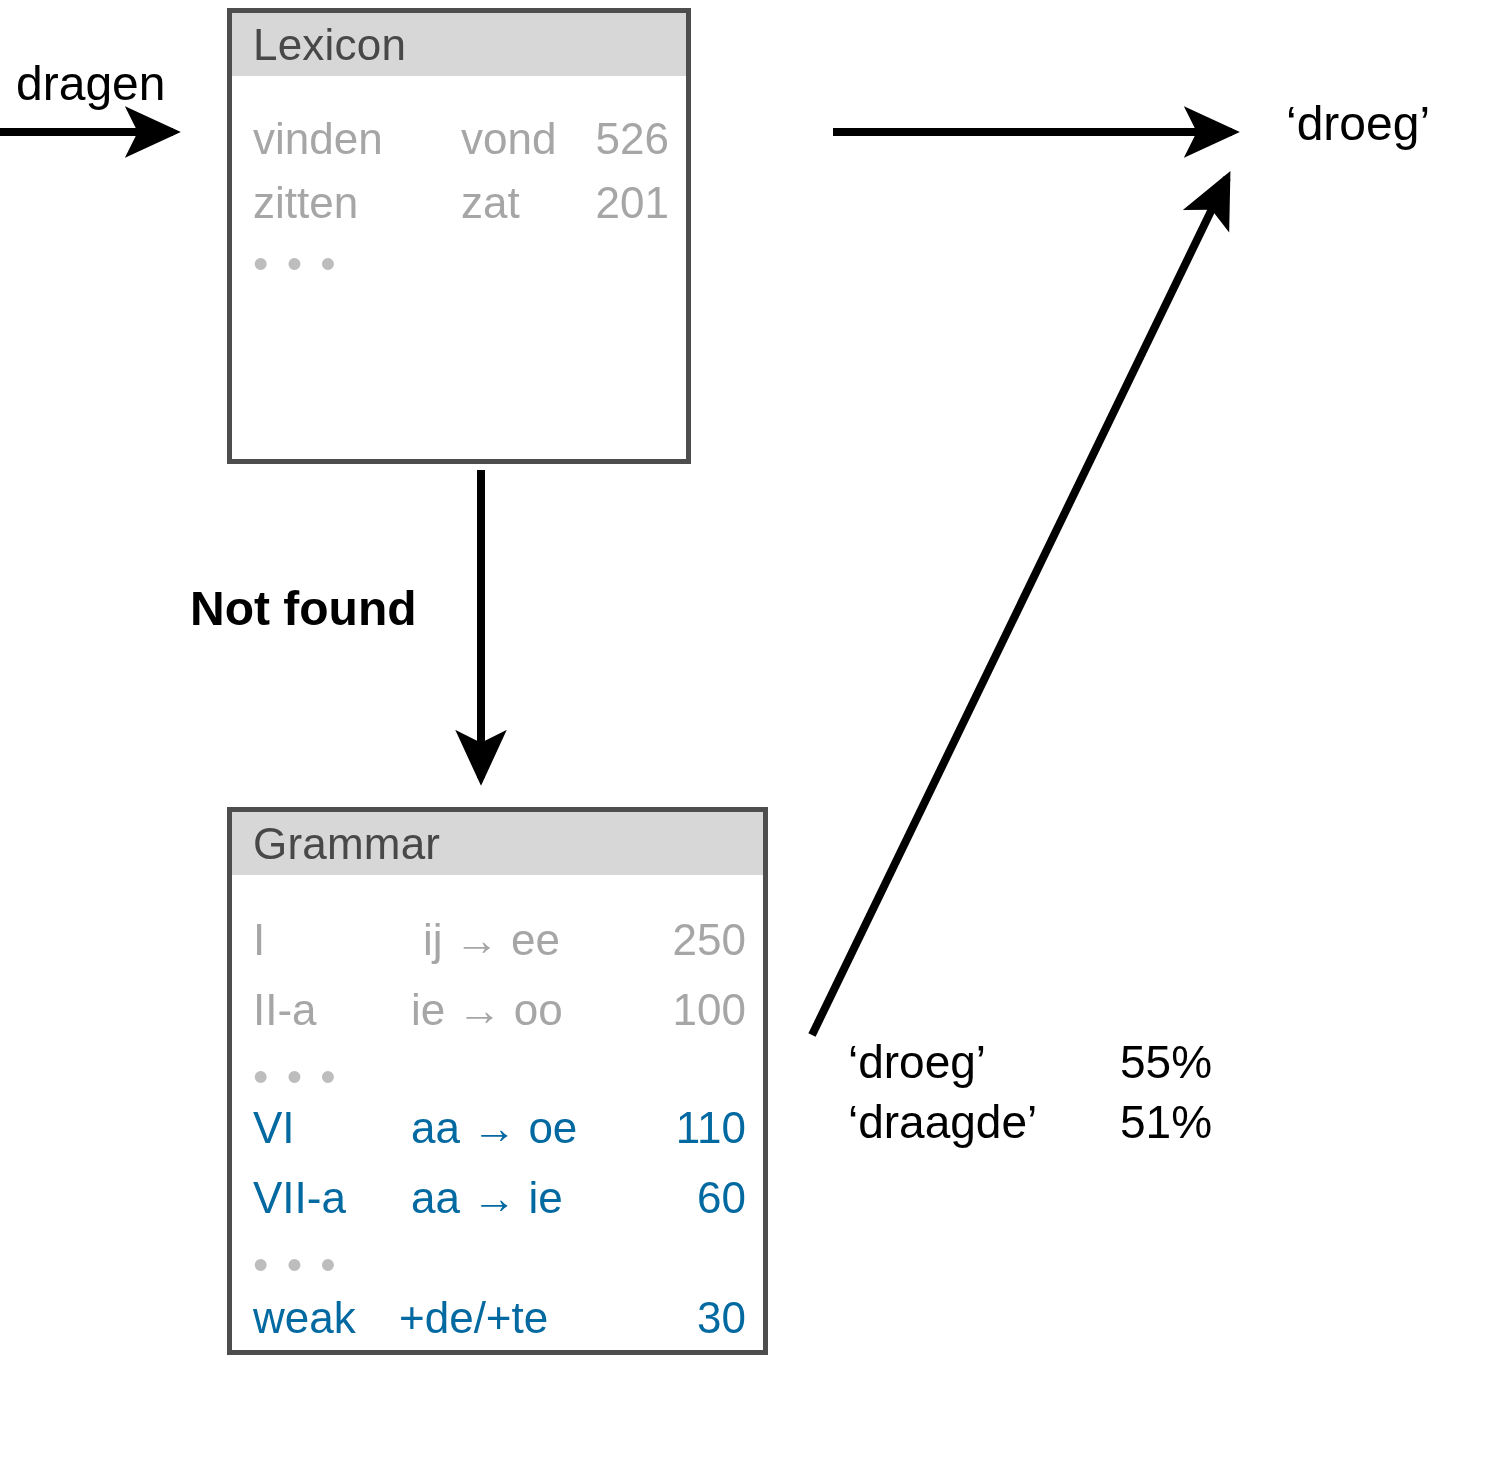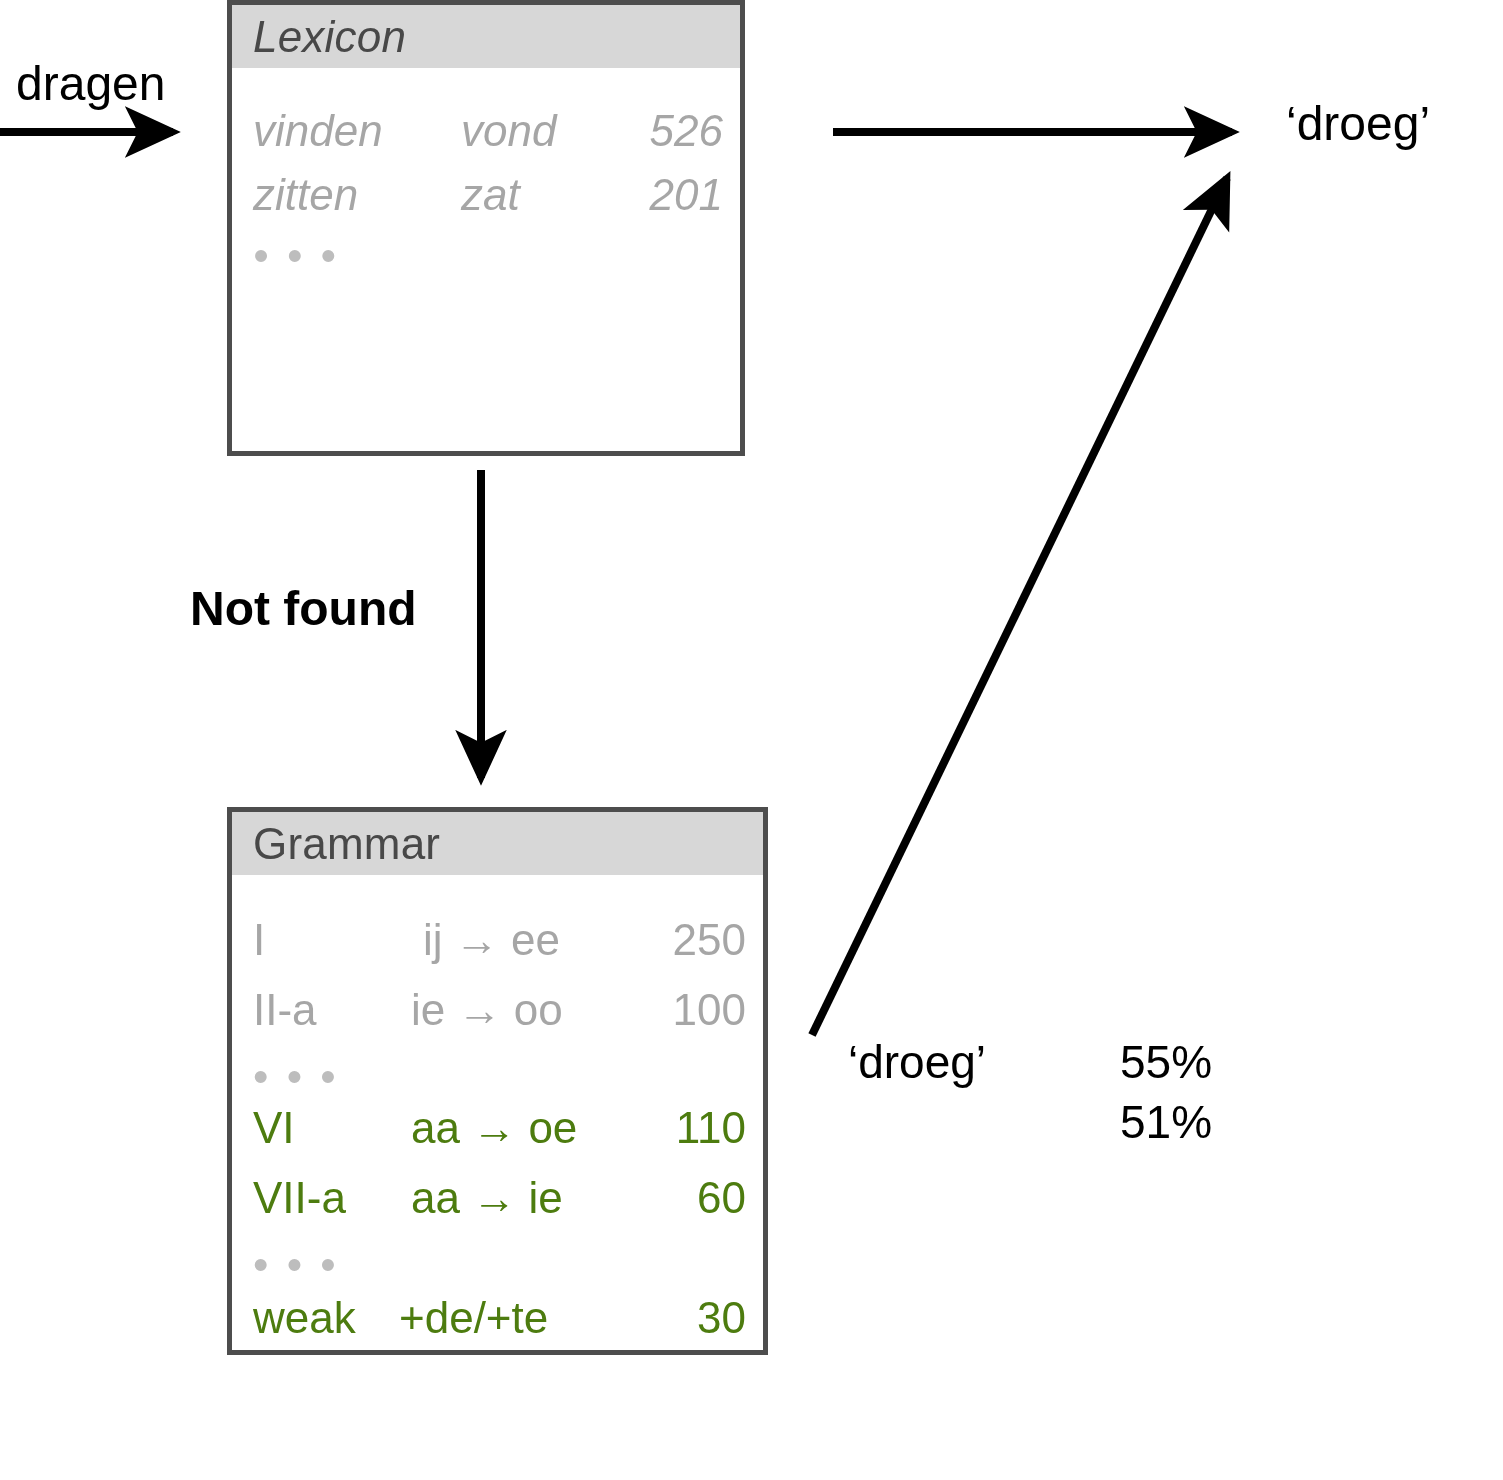--- a/index.html
+++ b/index.html
@@ -57,21 +57,21 @@
     position: absolute;
     font-size: 44px;
     line-height: 62px;
     white-space: nowrap;
     text-align: center;
   }
   .c-label  { left: 21px; }
   .c-count  { right: 17px; text-align: right; }
 
   .dim  { color: #a6a6a6; }
-  .dark { color: #4d7c0f; }
+  .dark { color: #0369a1; }
 
   .ellipsis {
     position: absolute;
     left: 21px;
     font-size: 44px;
     line-height: 40px;
     color: #bdbdbd;
     letter-spacing: 3px;
   }
 
@@ -142,21 +142,21 @@
 
     <line x1="833" y1="132" x2="1232" y2="132" stroke="#000" stroke-width="8" marker-end="url(#head-std)"></line>
 
     <line x1="481" y1="470" x2="481" y2="778" stroke="#000" stroke-width="8" marker-end="url(#head-std)"></line>
 
     <line x1="812" y1="1035" x2="1227" y2="178" stroke="#000" stroke-width="8" marker-end="url(#head-std)"></line>
   </svg>
 
   <div class="label label-big" style="left:16px; top:60px;">dragen</div>
 
-  <div class="panel" id="lexicon-panel" style="left:227px; top:0px; width:518px; height:456px;font-style:italic;">
+  <div class="panel" id="lexicon-panel" style="left:227px; top:8px; width:464px; height:456px;">
     <div class="panel-header">
       <span class="panel-header-title">Lexicon</span>
     </div>
     <div class="panel-body" id="lexicon-body">
         <div class="row" style="top: 32px;">
           <span class="cell c-label dim">vinden</span>
           <span class="cell dim" style="left: 229px;">vond</span>
           <span class="cell c-count dim">526</span>
         </div>
         <div class="row" style="top: 96px;">
@@ -206,17 +206,18 @@
   </div>
 
   <div class="label label-big" style="left:1286px; top:100px;">‘droeg’</div>
 
   <div id="prob-list">
       <div class="prob-row">
         <span class="prob-word">‘droeg’</span>
         <span class="prob-pct">55%</span>
       </div>
       <div class="prob-row">
+        <span class="prob-word">‘draagde’</span>
         <span class="prob-pct">51%</span>
       </div>
     </div>
 
 </div>
 
 </body></html>

